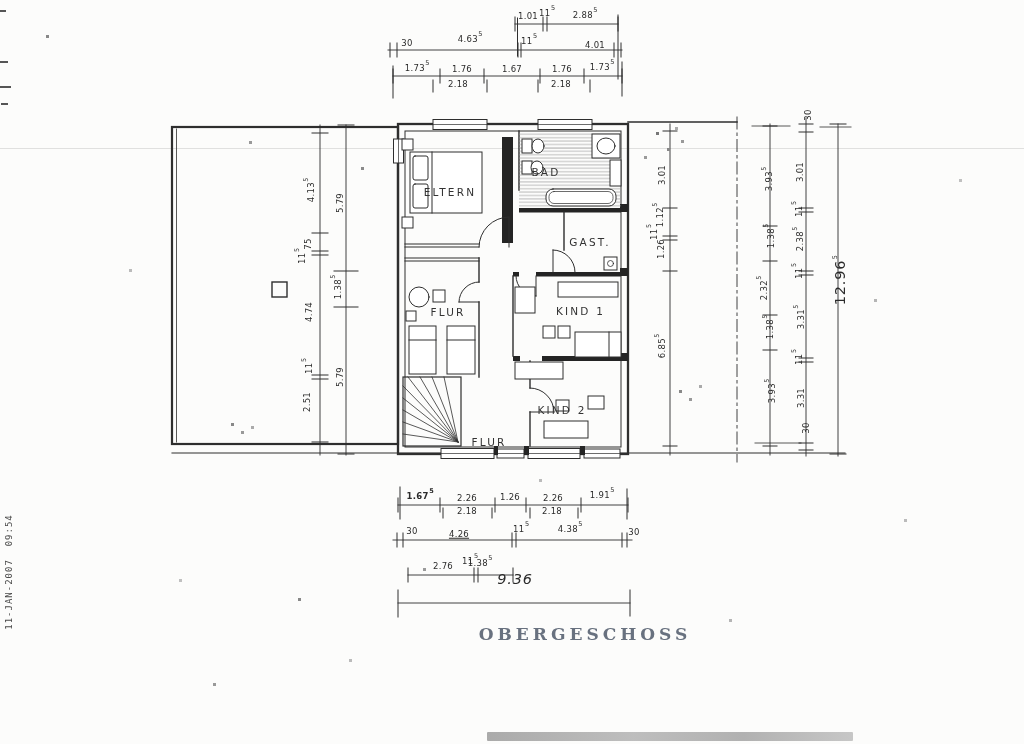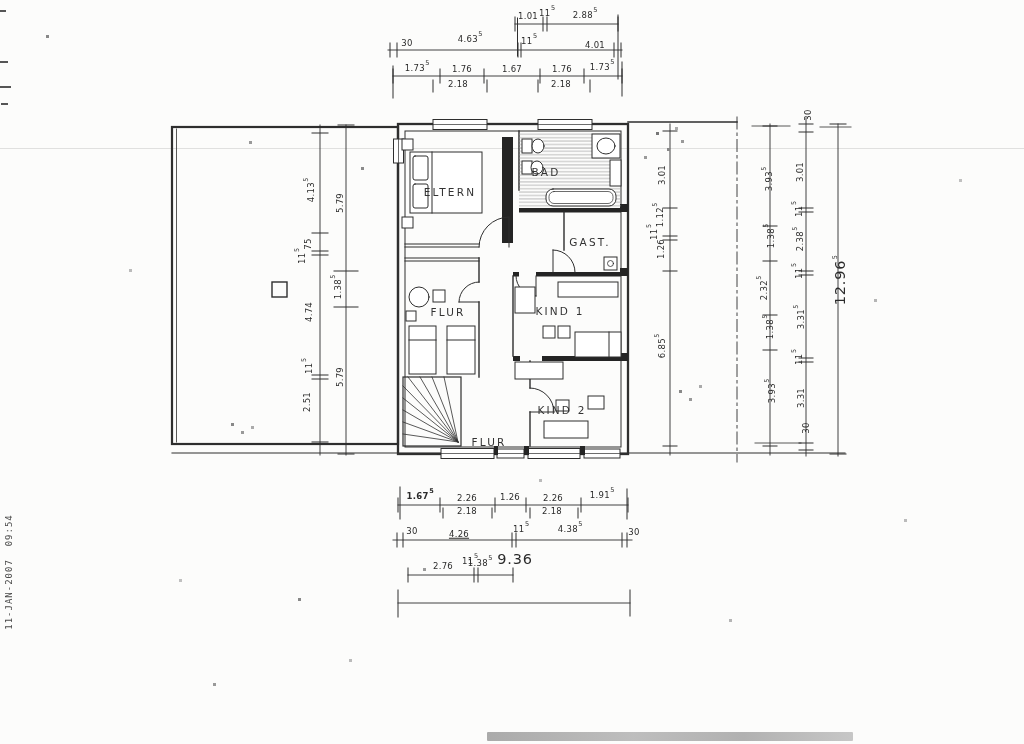--- a/index.html
+++ b/index.html
@@ -169,21 +169,21 @@
         <path d="M830 124 H846 M830 454 H846"></path>
       </g>
     </g>
   </svg>
 
   <div id="room-labels">
       <span class="room" style="left: 450px; top: 192px;">ELTERN</span>
       <span class="room" style="left: 546px; top: 172px;">BAD</span>
       <span class="room" style="left: 590px; top: 242px;">GAST.</span>
       <span class="room" style="left: 448px; top: 312px;">FLUR</span>
-      <span class="room" style="left: 560px; top: 311px;">KIND 1</span>
+      <span class="room" style="left: 560px; top: 311px; padding-left: 41px;">KIND 1</span>
       <span class="room" style="left: 489px; top: 402px; margin-top: 40px;">FLUR</span>
       <span class="room" style="left: 562px; top: 410px;">KIND 2</span>
     </div>
   <div id="labels-h">
       <span class="dim" style="left: 528px; top: 16px;">1.01</span>
       <span class="dim" style="left: 547px; top: 12px;">11<sup>5</sup></span>
       <span class="dim" style="left: 585px; top: 14px;">2.88<sup>5</sup></span>
       <span class="dim" style="left: 407px; top: 43px;">30</span>
       <span class="dim" style="left: 470px; top: 38px;">4.63<sup>5</sup></span>
       <span class="dim" style="left: 529px; top: 40px;">11<sup>5</sup></span>
@@ -203,21 +203,21 @@
       <span class="dim" style="left: 467px; top: 511px;">2.18</span>
       <span class="dim" style="left: 552px; top: 511px;">2.18</span>
       <span class="dim" style="left: 412px; top: 531px;">30</span>
       <span class="dim" style="left: 459px; top: 534px; text-decoration: underline;">4.26</span>
       <span class="dim" style="left: 521px; top: 528px;">11<sup>5</sup></span>
       <span class="dim" style="left: 570px; top: 528px;">4.38<sup>5</sup></span>
       <span class="dim" style="left: 634px; top: 532px;">30</span>
       <span class="dim" style="left: 443px; top: 566px;">2.76</span>
       <span class="dim" style="left: 470px; top: 560px;">11<sup>5</sup></span>
       <span class="dim" style="left: 480px; top: 562px;">1.38<sup>5</sup></span>
-      <span class="dim big" style="left: 515px; top: 559px;">9.36</span>
+      <span class="dim big" style="left: 515px; top: 579px; font-style: italic;">9.36</span>
     </div>
   <div id="labels-v">
       <span class="dim v" style="left: 310px; top: 190px;">4.13<sup>5</sup></span>
       <span class="dim v" style="left: 308px; top: 244px;">75</span>
       <span class="dim v" style="left: 301px; top: 256px;">11<sup>5</sup></span>
       <span class="dim v" style="left: 309px; top: 312px;">4.74</span>
       <span class="dim v" style="left: 308px; top: 366px;">11<sup>5</sup></span>
       <span class="dim v" style="left: 307px; top: 402px;">2.51</span>
       <span class="dim v" style="left: 340px; top: 203px;">5.79</span>
       <span class="dim v" style="left: 337px; top: 287px;">1.38<sup>5</sup></span>
@@ -237,20 +237,21 @@
       <span class="dim v" style="left: 798px; top: 209px;">11<sup>5</sup></span>
       <span class="dim v" style="left: 799px; top: 239px;">2.38<sup>5</sup></span>
       <span class="dim v" style="left: 798px; top: 271px;">11<sup>5</sup></span>
       <span class="dim v" style="left: 800px; top: 317px;">3.31<sup>5</sup></span>
       <span class="dim v" style="left: 798px; top: 357px;">11<sup>5</sup></span>
       <span class="dim v" style="left: 801px; top: 398px;">3.31</span>
       <span class="dim v" style="left: 806px; top: 428px;">30</span>
       <span class="dim v big" style="left: 840px; top: 280px;">12.96<sup>5</sup></span>
     </div>
 
+  <div class="title">OBERGESCHOSS</div>
   <div class="datestamp">11-JAN-2007  09:54</div>
 
   <div class="margin-marks">
     <i style="left:0;top:61px;width:8px;height:2px;"></i>
     <i style="left:0;top:86px;width:11px;height:2px;"></i>
     <i style="left:1px;top:103px;width:7px;height:2px;"></i>
     <i style="left:0;top:10px;width:6px;height:2px;"></i>
   </div>
   <div class="scanbar"></div>
   <div class="noise"></div>

